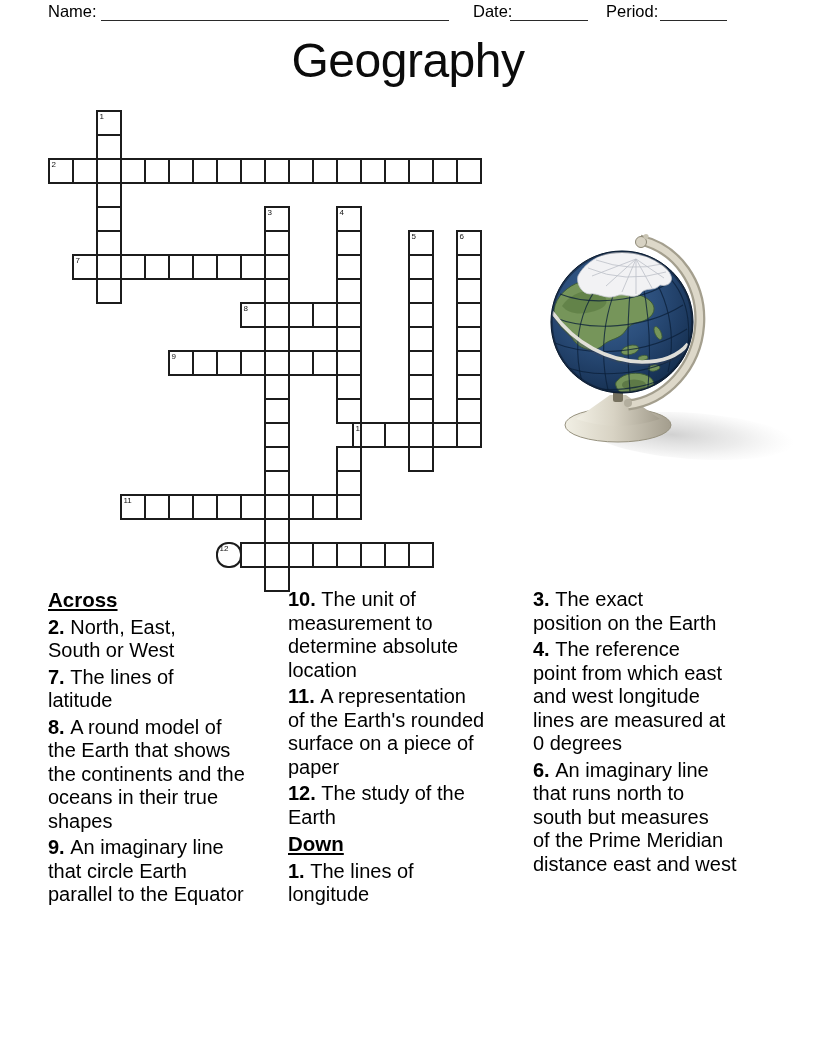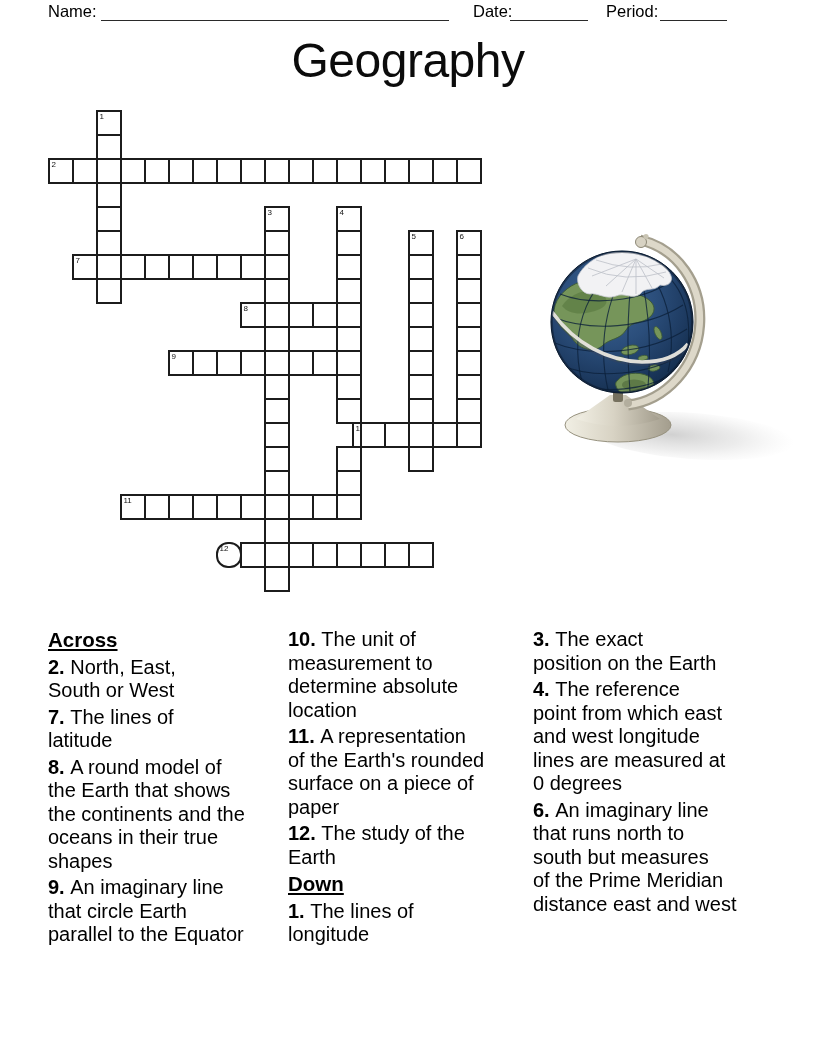--- a/index.html
+++ b/index.html
@@ -26,21 +26,21 @@
   .cell {
     position:absolute; background:#fff; box-sizing:border-box;
     border:2px solid var(--grid_line, #1c1c1c);
   }
   .num {
     position:absolute; top:0px; left:1.5px; font-size:8px; line-height:9px; color:#111;
   }
   
   #globe { position:absolute; left:530px; top:232px; }
   
-  .clue-col { position:absolute; top:628px; font-size:20px; line-height:23.5px; color:#000; }
+  .clue-col { position:absolute; top:588px; font-size:20px; line-height:23.5px; color:#000; }
   #clue-col-1 { left:48px;  width:238px; }
   #clue-col-2 { left:288px; width:243px; }
   #clue-col-3 { left:533px; width:260px; }
   .clue { margin:0 0 3px 0; }
   .clue-line { white-space:nowrap; }
   .clue-num { font-weight:bold; }
   .clue-head {
     font-weight:bold; text-decoration:underline; font-size:20.5px;
     margin:0 0 4px 0;
   }

